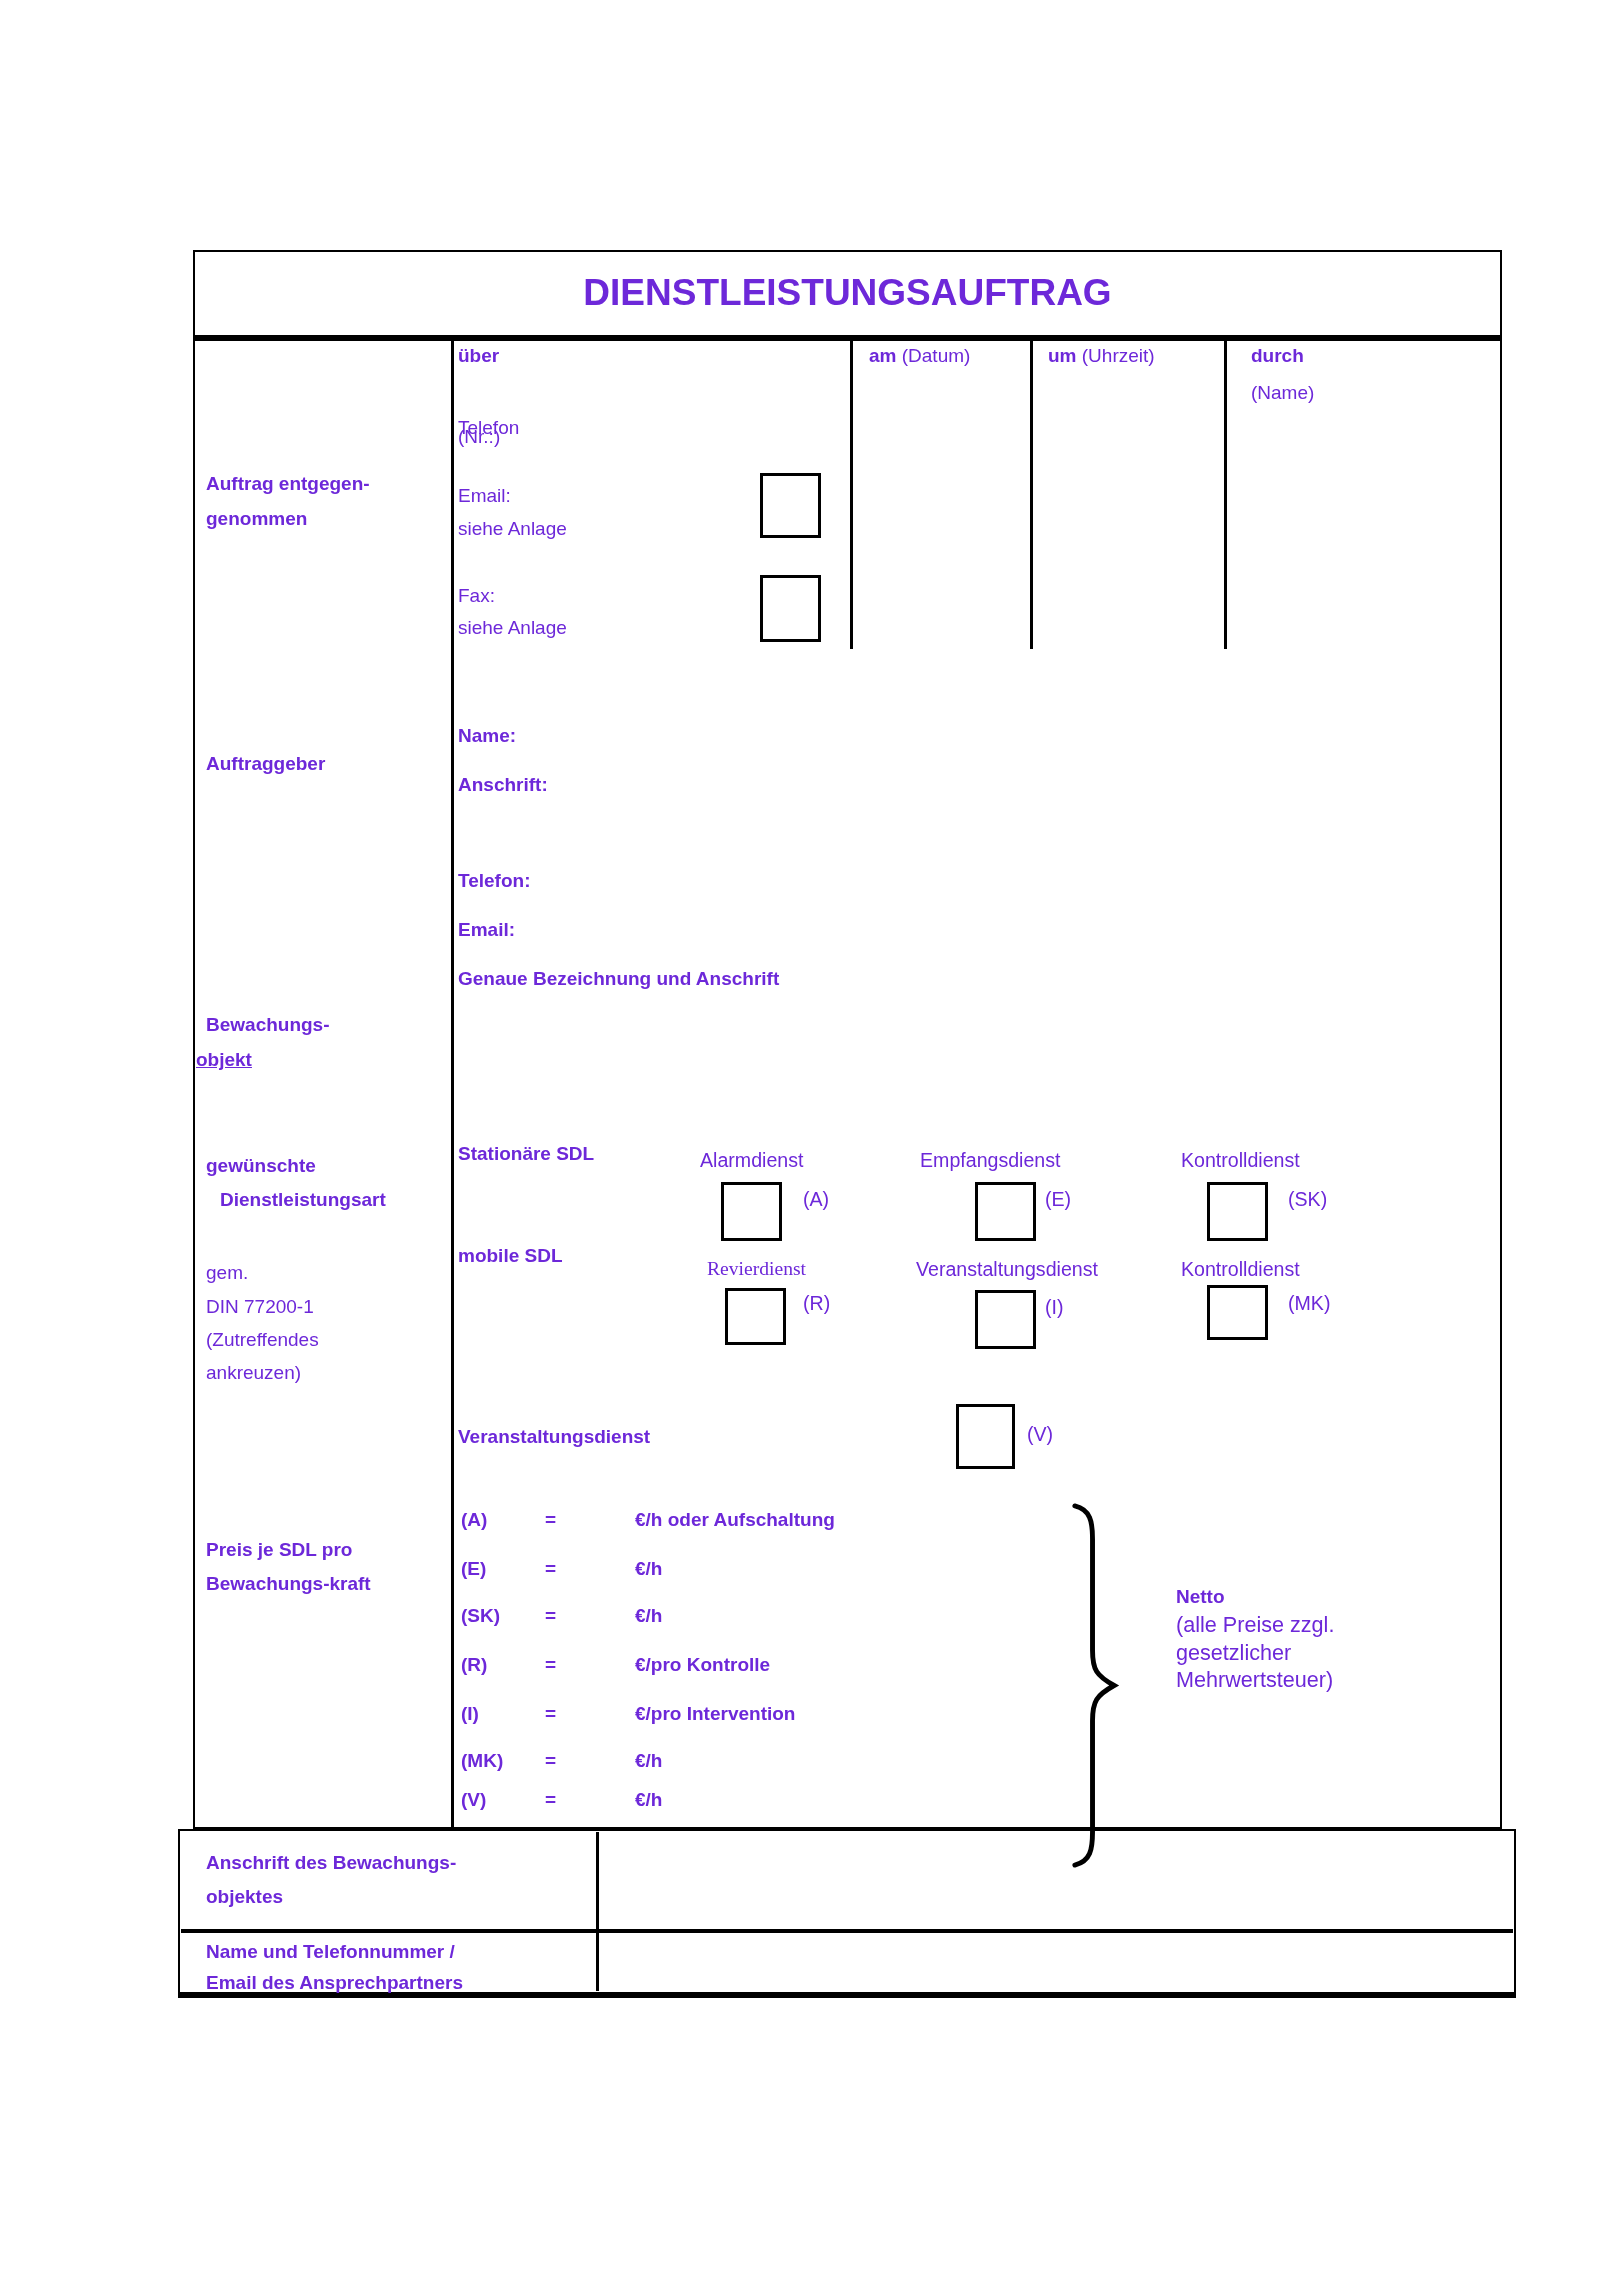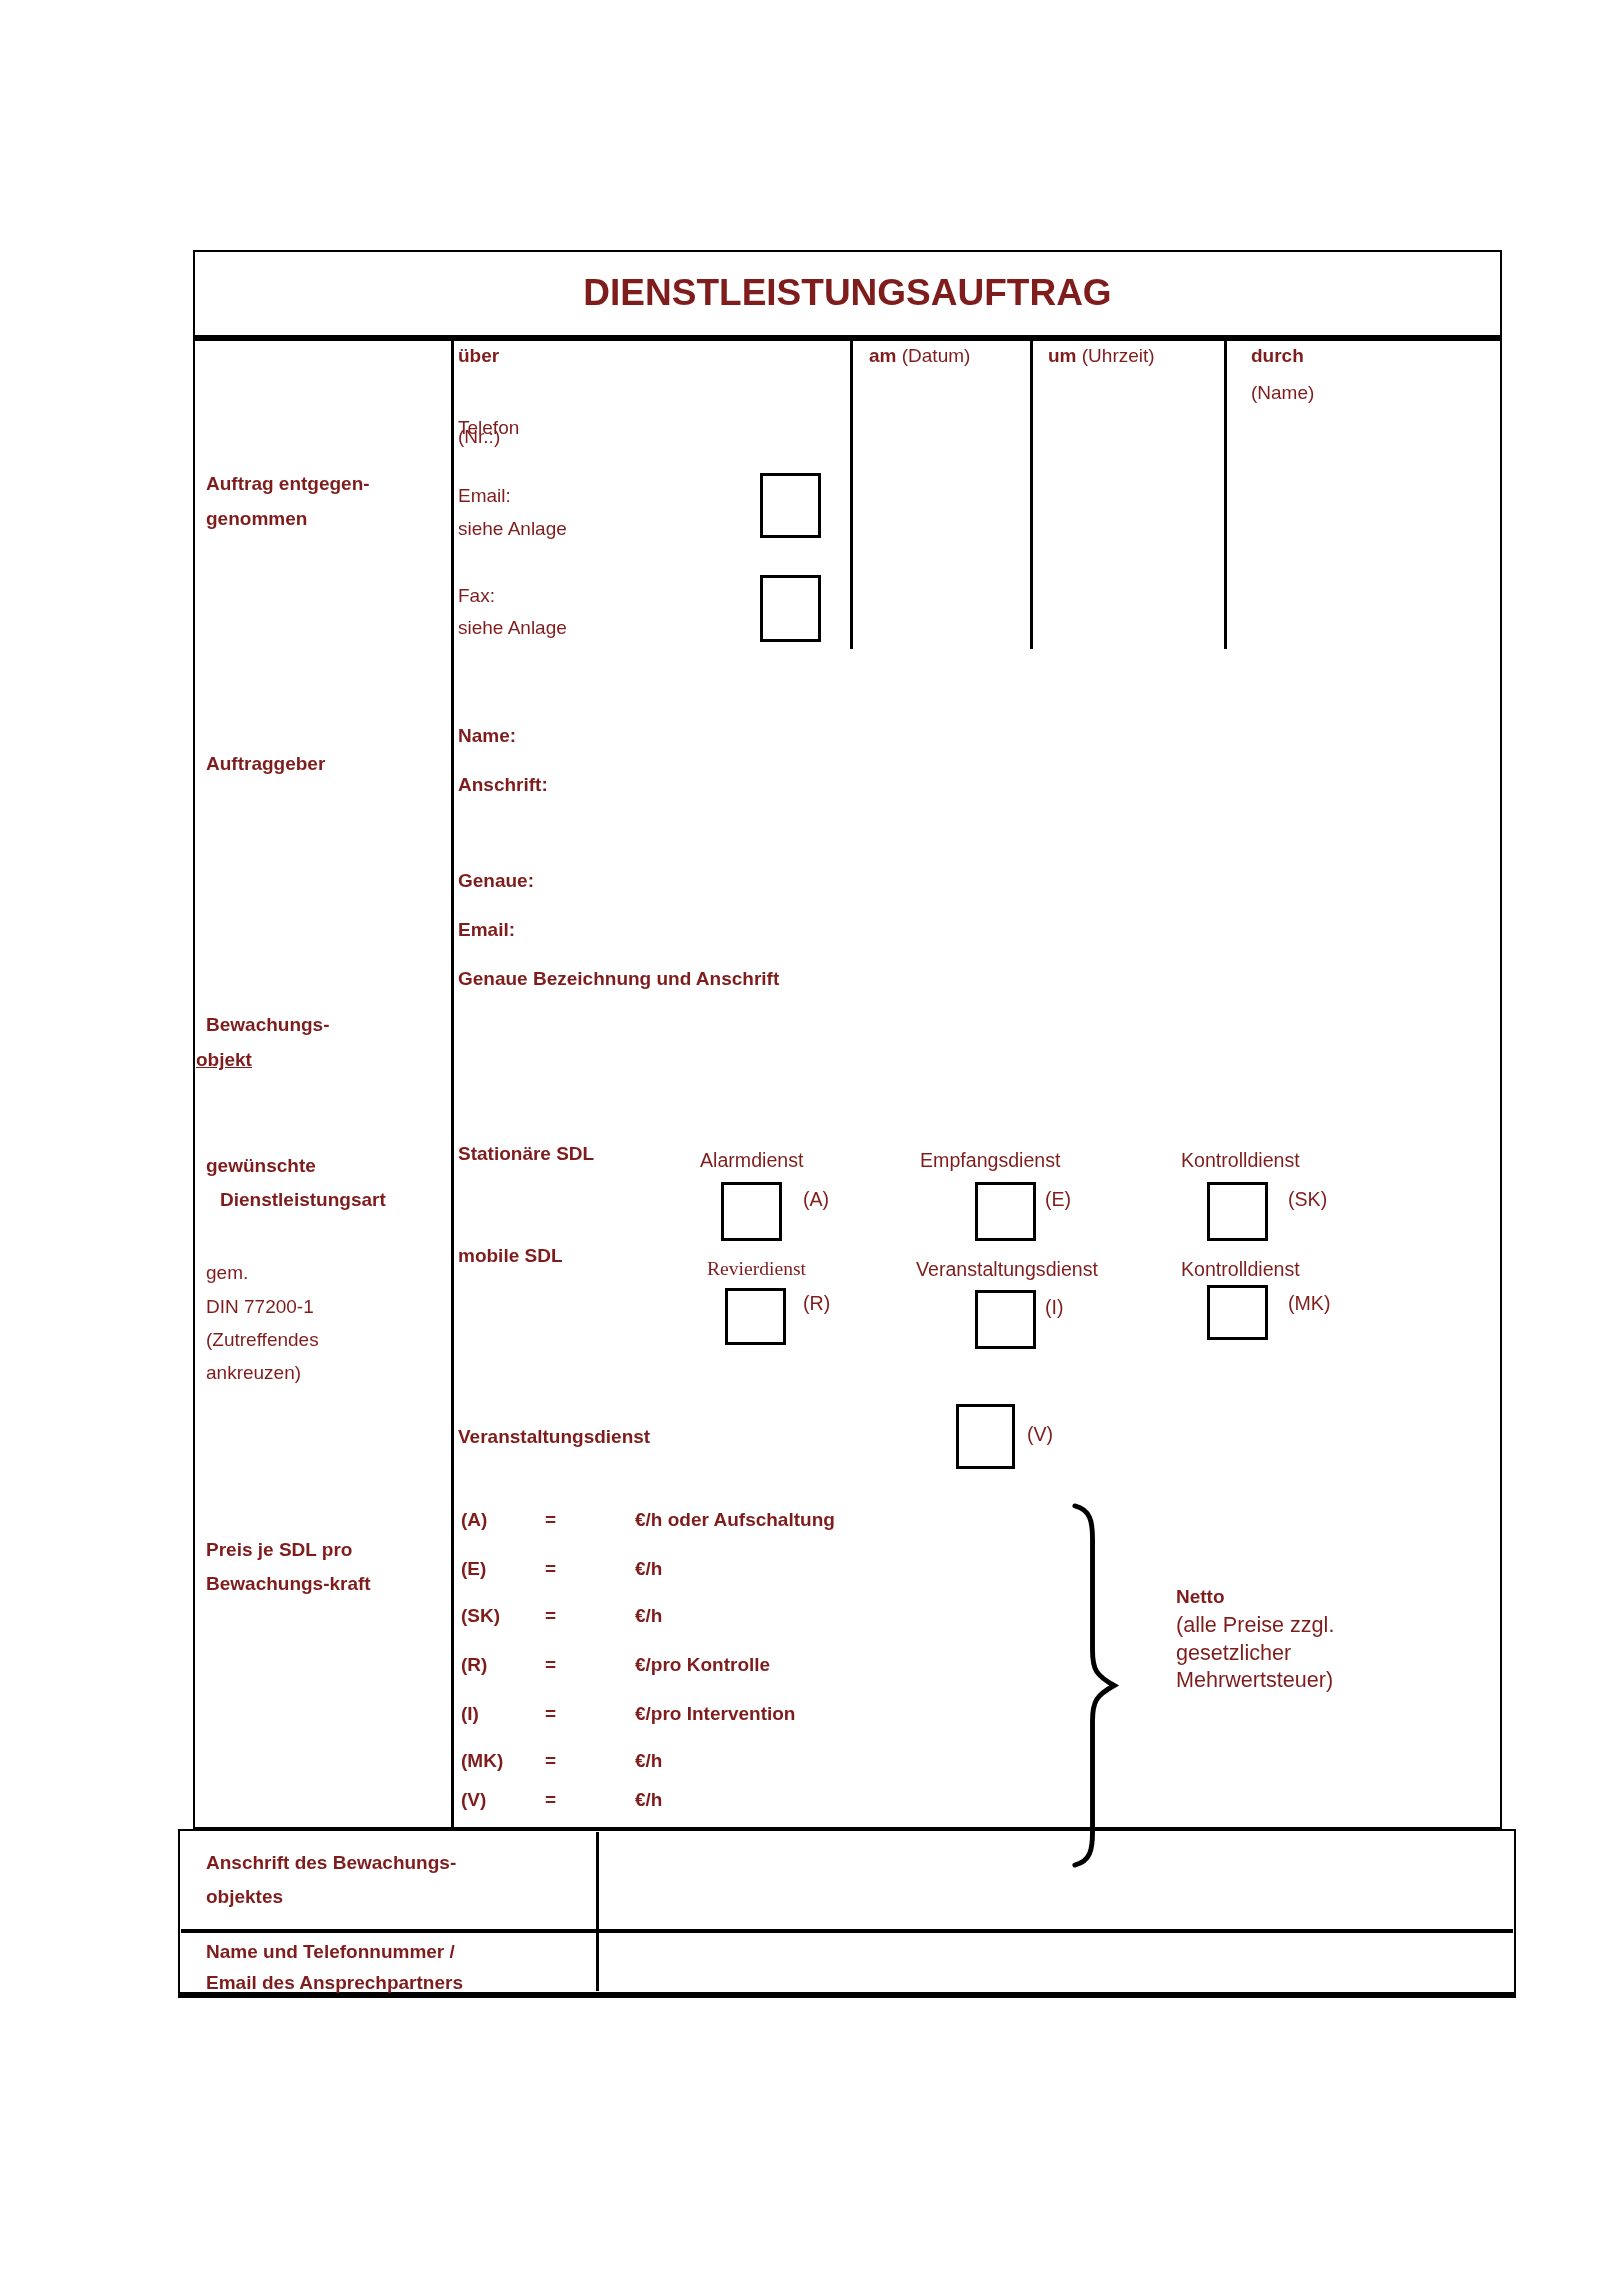--- a/index.html
+++ b/index.html
@@ -1,21 +1,21 @@
 <!DOCTYPE html>
 <html lang="de"><head>
 <meta charset="utf-8">
 <style>
   html,body{margin:0;padding:0;background:#ffffff;}
   .page{
     position:relative;
     width:1621px;height:2293px;
     background:#ffffff;
     font-family:"Liberation Sans", sans-serif;
-    color:#7f1d1d;
+    color:#6d28d9;
     overflow:hidden;
   }
   .t{position:absolute;white-space:nowrap;font-size:19px;line-height:1.15;}
   .b{font-weight:bold;}
   .small{font-size:19.6px;}
   .box{position:absolute;box-sizing:border-box;border:2.9px solid #000;background:transparent;}
   .vline,.hline{position:absolute;background:#000;}
   .cb{position:absolute;box-sizing:border-box;border:3.9px solid #000;background:#fff;}
   .title{
     position:absolute;left:193px;top:251px;width:1309px;height:84px;
@@ -64,21 +64,21 @@
   <div class="t b" style="left:1251px;top:345px;">durch</div>
   <div class="t" style="left:1251px;top:382px;">(Name)</div>
 
   <div class="fill-cell" style="left:853px;top:392px;width:174px;height:253px;"></div>
   <div class="fill-cell" style="left:1033px;top:392px;width:188px;height:253px;"></div>
   <div class="fill-cell" style="left:1227px;top:421px;width:272px;height:223px;"></div>
 
   <div class="t b" style="left:206px;top:753px;">Auftraggeber</div>
   <div class="t b" style="left:458px;top:725px;">Name:</div>
   <div class="t b" style="left:458px;top:774px;">Anschrift:</div>
-  <div class="t b" style="left:458px;top:870px;">Genaue:</div>
+  <div class="t b" style="left:458px;top:870px;">Telefon:</div>
   <div class="t b" style="left:458px;top:919px;">Email:</div>
   <div class="t b" style="left:458px;top:968px;">Genaue Bezeichnung und Anschrift</div>
 
   <div class="t b" style="left:206px;top:1014px;">Bewachungs-</div>
   <div class="t b" style="left:196px;top:1049px;text-decoration:underline;">objekt</div>
 
   <div class="t b" style="left:206px;top:1155px;">gewünschte</div>
   <div class="t b" style="left:206px;top:1189px;margin-left:14px;">Dienstleistungsart</div>
   <div class="t" style="left:206px;top:1262px;">gem.</div>
   <div class="t" style="left:206px;top:1296px;">DIN 77200-1</div>

